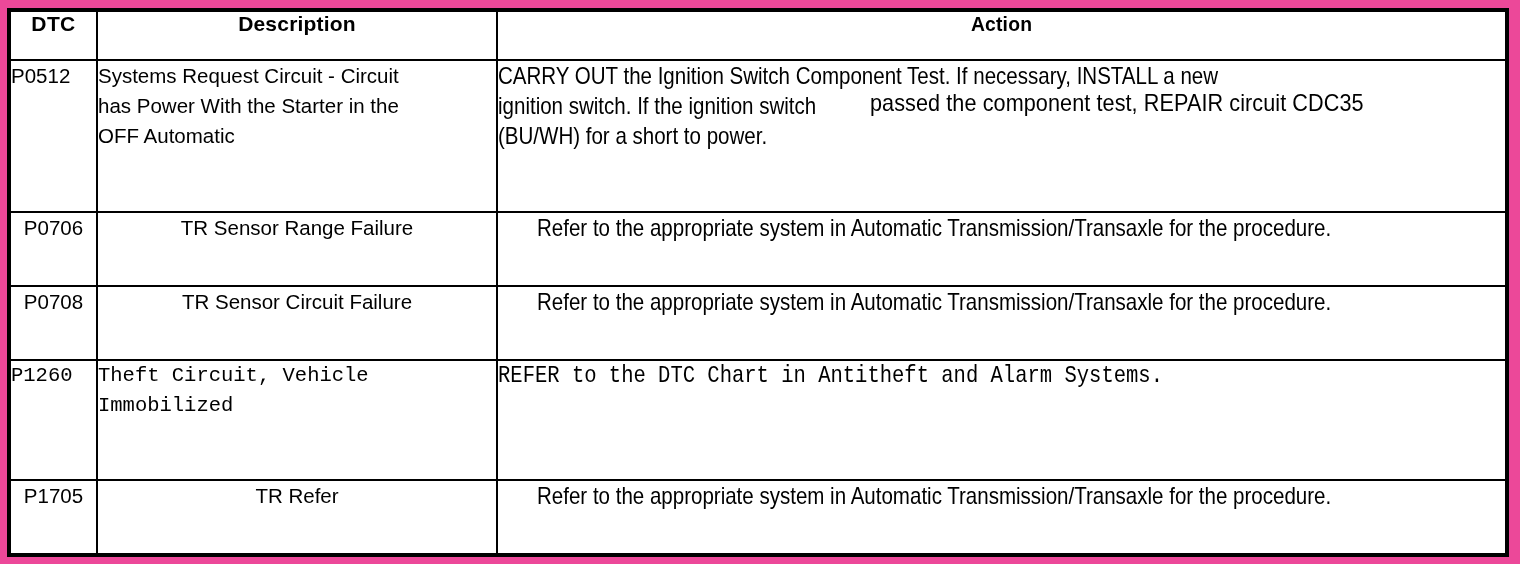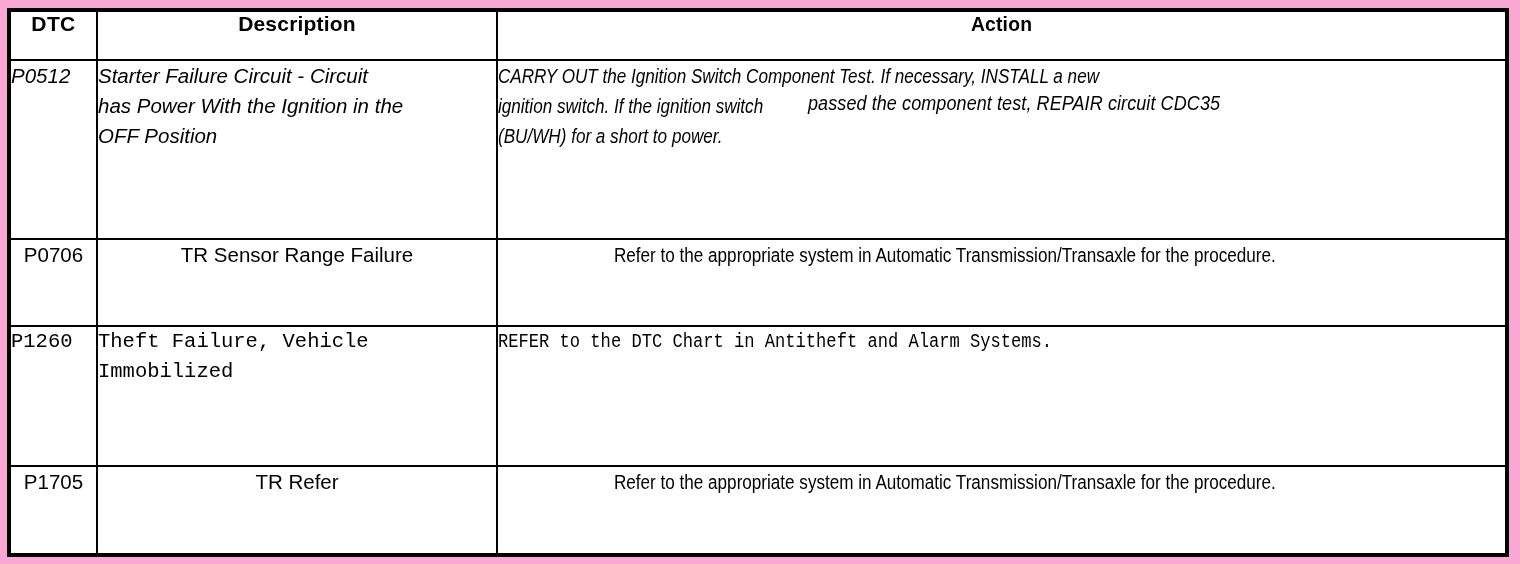--- a/index.html
+++ b/index.html
@@ -12,21 +12,21 @@
     height: 564px;
     font-family: "Liberation Sans", sans-serif;
     color: #000000;
     overflow: hidden;
   }
 
   #page {
     position: relative;
     width: 1520px;
     height: 564px;
-    background: #f9a8d4;
+    background: #ec4899;
   }
 
   #dtc-table {
     position: absolute;
     left: 7px;
     top: 8px;
     width: 1498px;
     height: 549px;
     box-sizing: border-box;
     border-collapse: collapse;
@@ -69,21 +69,21 @@
     line-height: 30px;
     padding: 10px 0 10px 9px;
     white-space: nowrap;
   }
   .cell-desc {
     font-size: 20.5px;
     line-height: 30px;
     padding: 10px 6px 10px 9px;
   }
   .cell-act {
-    font-size: 20px;
+    font-size: 24px;
     line-height: 30px;
     padding: 10px 8px 10px 10px;
   }
 
   
   .act-multiline { white-space: normal; }
   .act-line {
     display: block;
     height: 30px;
     white-space: nowrap;
@@ -95,21 +95,21 @@
     white-space: nowrap;
   }
   .act-seg.patch {
     position: relative;
     top: -3px;
     transform: scaleX(0.90);
     font-weight: 500;
     letter-spacing: 0.1px;
   }
 
-  .row-tall    td { height: 99px; font-style: italic; }
+  .row-tall    td { height: 99px; }
   .row-tall2   td { height: 86px; }
   .row-short   td { height: 47px; text-align: center; }
   .row-tall3   td { height: 77px; font-family: Liberation Mono, monospace; }
 </style>
 </head>
 <body>
 
 <div id="page">
   <table id="dtc-table">
     <colgroup>
@@ -121,43 +121,52 @@
       <tr class="hdr-row">
         <th class="hdr-dtc">DTC</th>
         <th class="hdr-desc">Description</th>
         <th class="hdr-act">Action</th>
       </tr>
     </thead>
     <tbody id="table-body">
         <tr class="row-tall">
           <td class="cell-dtc">P0512</td>
           <td class="cell-desc">
-            <span class="act-line">Starter Failure Circuit - Circuit</span>
-            <span class="act-line">has Power With the Ignition in the</span>
-            <span class="act-line">OFF Position</span>
+            <span class="act-line">Systems Request Circuit - Circuit</span>
+            <span class="act-line">has Power With the Starter in the</span>
+            <span class="act-line">OFF Automatic</span>
           </td>
           <td class="cell-act act-multiline">
             <span class="act-line"><span class="act-seg">CARRY OUT the Ignition Switch Component Test.  If necessary, INSTALL a new</span></span>
             <span class="act-line"><span class="act-seg">ignition switch. If the ignition switch </span><span class="act-seg patch">passed the component test,  REPAIR circuit  CDC35</span></span>
             <span class="act-line"><span class="act-seg">(BU/WH) for a short to power.</span></span>
           </td>
         </tr>
         <tr class="row-short">
           <td class="cell-dtc">P0706</td>
           <td class="cell-desc">
             <span class="act-line">TR Sensor Range Failure</span>
           </td>
           <td class="cell-act act-multiline">
             <span class="act-line"><span class="act-seg">Refer to the appropriate system in Automatic Transmission/Transaxle for the procedure.</span></span>
           </td>
         </tr>
+        <tr class="row-short">
+          <td class="cell-dtc">P0708</td>
+          <td class="cell-desc">
+            <span class="act-line">TR Sensor Circuit Failure</span>
+          </td>
+          <td class="cell-act act-multiline">
+            <span class="act-line"><span class="act-seg">Refer to the appropriate system in Automatic Transmission/Transaxle for the procedure.</span></span>
+          </td>
+        </tr>
         <tr class="row-tall3">
           <td class="cell-dtc">P1260</td>
           <td class="cell-desc">
-            <span class="act-line">Theft Failure, Vehicle</span>
+            <span class="act-line">Theft Circuit, Vehicle</span>
             <span class="act-line">Immobilized</span>
           </td>
           <td class="cell-act act-multiline">
             <span class="act-line"><span class="act-seg">REFER to the DTC Chart in Antitheft and Alarm Systems.</span></span>
           </td>
         </tr>
         <tr class="row-short">
           <td class="cell-dtc">P1705</td>
           <td class="cell-desc">
             <span class="act-line">TR Refer</span>

